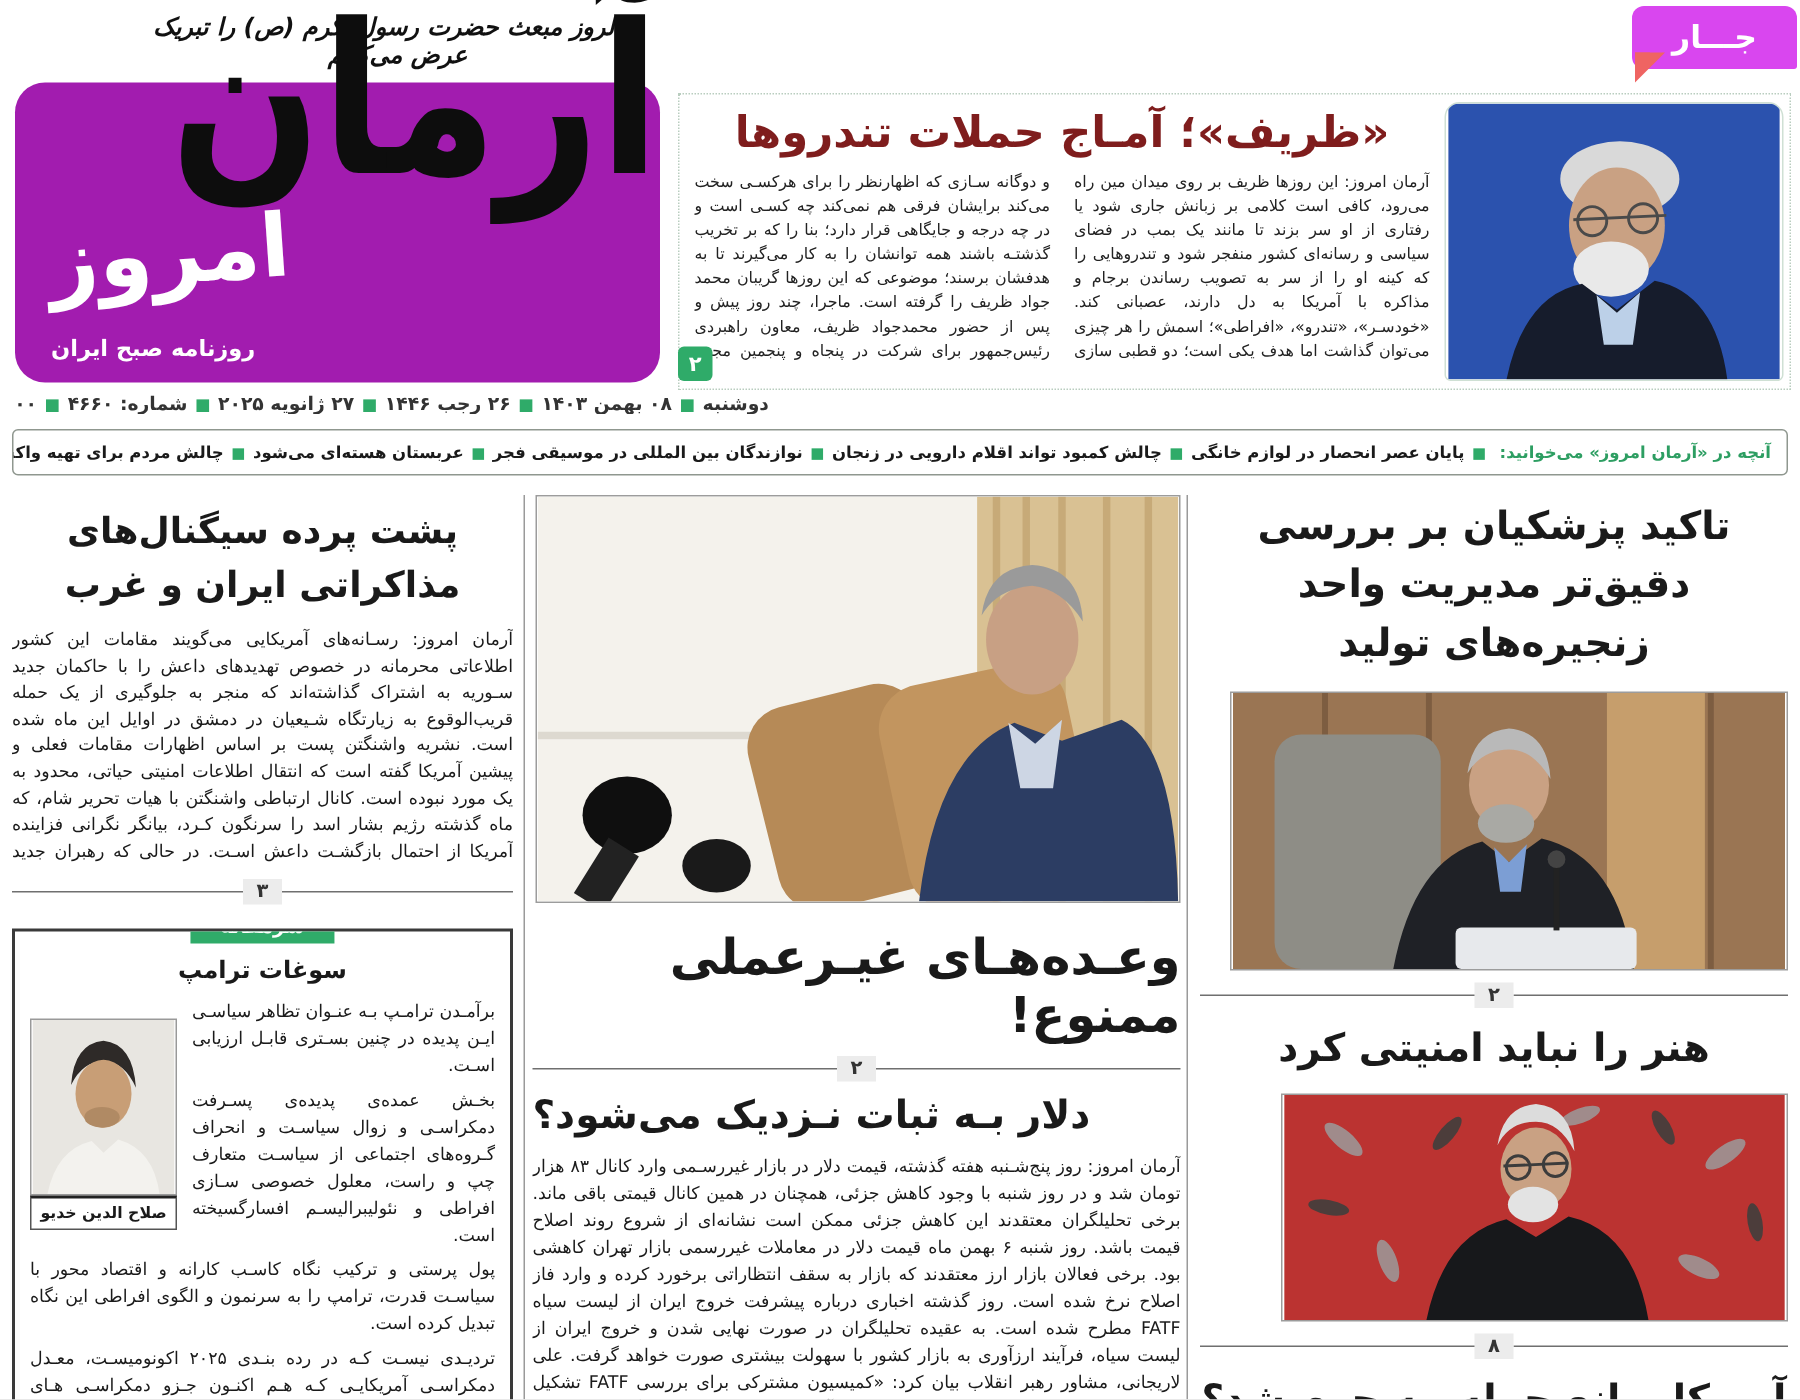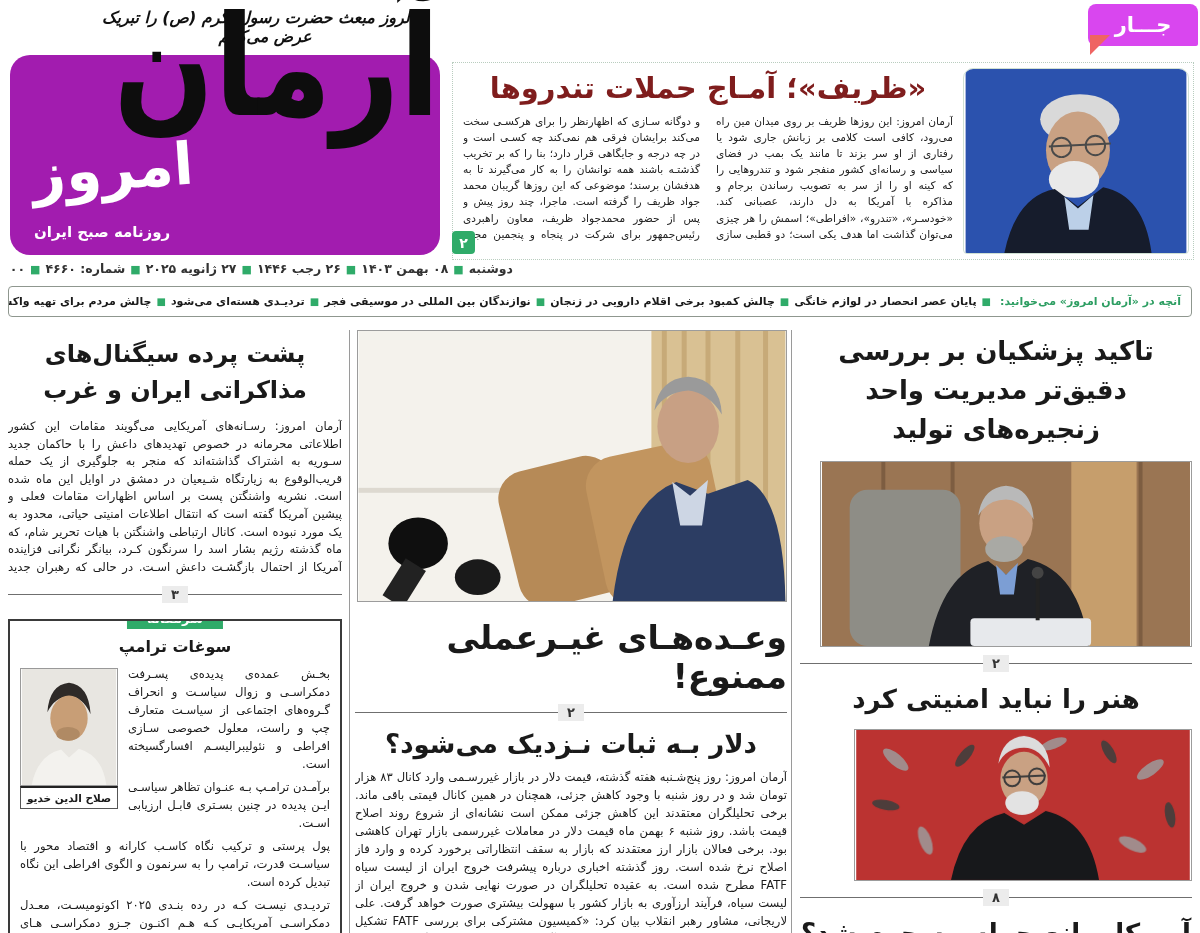--- a/index.html
+++ b/index.html
@@ -72,31 +72,31 @@
   .col-left .body { font-size:11.6px; line-height:1.52; text-align:justify; height:160px; overflow:hidden; }
 
   .editorial { position:relative; border:2px solid #3a3a3a; margin-top:16px; height:330px;
                padding:10px 10px 6px; overflow:hidden; }
   .ed-badge { position:absolute; top:-2px; right:50%; transform:translate(50%,-50%);
               background:#2fab69; color:#fff; font-size:13px; font-weight:bold;
               padding:2px 20px 3px; }
   .editorial h3 { text-align:center; font-size:16px; font-weight:bold; margin:6px 0 10px; }
   .ed-body { font-size:11.6px; line-height:1.55; text-align:justify; }
   .ed-body p { margin-bottom:5px; }
-  .author { float:left; width:98px; margin:2px 10px 4px 0; }
+  .author { float:left; width:98px; margin:13px 10px 4px 0; }
   .author-photo { width:98px; height:118px; border:1px solid #999; overflow:hidden; }
   .author-photo svg { display:block; width:100%; height:100%; }
   .author-name { border:1px solid #555; border-top:2px solid #222; text-align:center;
                  font-size:10.5px; font-weight:bold; padding:2px 1px; }
 
   
   .col-center { position:absolute; left:355px; top:330px; width:432px; }
   .center-photo { width:430px; height:272px; }
   .col-center h1 { text-align:right; font-size:33px; font-weight:bold; margin:16px 0 2px; }
-  .col-center h2 { text-align:center; font-size:26px; font-weight:bold; margin:6px 0 10px; }
+  .col-center h2 { text-align:left; font-size:26px; font-weight:bold; margin:6px 0 10px; }
   .col-center .body { font-size:11.6px; line-height:1.55; text-align:justify; height:172px; overflow:hidden; }
 
   
   .col-right { position:absolute; left:800px; top:332px; width:392px; }
   .col-right h2 { text-align:center; font-size:26px; line-height:1.5; font-weight:bold; }
   .pez-photo { width:372px; height:186px; margin:12px 0 0 20px; }
   .aref-photo { width:338px; height:152px; margin:10px 0 0 54px; }
 </style>
 </head>
 <body>
@@ -138,23 +138,23 @@
     <div class="zarif-badge">۲</div>
   </div>
 
   <div class="dateline">
     <span class="dl-item">دوشنبه</span><span class="dl-item">۰۸ بهمن ۱۴۰۳</span><span class="dl-item">۲۶ رجب ۱۴۴۶</span><span class="dl-item">۲۷ ژانویه ۲۰۲۵</span><span class="dl-item">شماره: ۴۶۶۰</span><span class="dl-item">۶۰۰۰ تومان</span>
   </div>
 
   <div class="highlights">
     <span class="hl-label">آنچه در «آرمان امروز» می‌خوانید:</span>
     <span class="hl-item">پایان عصر انحصار در لوازم خانگی</span>
-    <span class="hl-item">چالش کمبود برخی اقلام دارویی در زنجان</span>
+    <span class="hl-item">چالش کمبود تواند اقلام دارویی در زنجان</span>
     <span class="hl-item">نوازندگان بین المللی در موسیقی فجر</span>
-    <span class="hl-item">تردیـدی هسته‌ای می‌شود</span>
+    <span class="hl-item">عربستان هسته‌ای می‌شود</span>
     <span class="hl-item">چالش مردم برای تهیه واکسن HPV</span>
 
   </div>
 
   <div class="v-div" style="left:349px"></div>
   <div class="v-div" style="left:791px"></div>
 
   <div class="col-left">
     <h2>پشت پرده سیگنال‌های مذاکراتی ایران و غرب</h2>
     <div class="body">
@@ -176,22 +176,22 @@
             <svg viewBox="0 0 96 118">
               <rect width="96" height="118" fill="#e8e6e1"></rect>
               <path d="M26 44 Q28 16 48 14 Q68 16 70 46 Q62 28 48 28 Q34 28 26 44 Z" fill="#2e2a28"></path>
               <ellipse cx="48" cy="50" rx="19" ry="23" fill="#c89e76"></ellipse>
               <ellipse cx="47" cy="66" rx="12" ry="7" fill="#b08a64"></ellipse>
               <path d="M10 118 Q16 88 40 82 L48 90 L58 81 Q82 88 86 118 Z" fill="#f3f2ee"></path>
             </svg>
           </div>
           <div class="author-name">صلاح الدین خدیو</div>
         </div>
+        <p>برآمـدن ترامـپ بـه عنـوان تظاهر سیاسـی ایـن پدیده در چنین بسـتری قابـل ارزیابی اسـت.</p>
         <p>بخـش عمده‌ی پدیده‌ی پسـرفت دمکراسـی و زوال سیاسـت و انحراف گـروه‌های اجتماعی از سیاسـت متعارف چپ و راست، معلول خصوصی سـازی افراطی و نئولیبرالیسـم افسارگسیخته است.</p>
-        <p>برآمـدن ترامـپ بـه عنـوان تظاهر سیاسـی ایـن پدیده در چنین بسـتری قابـل ارزیابی اسـت.</p>
         <p>پول پرستی و ترکیب نگاه کاسـب کارانه و اقتصاد محور با سیاسـت قدرت، ترامپ را به سرنمون و الگوی افراطی این نگاه تبدیل کرده است.</p>
         <p>تردیـدی نیسـت کـه در رده بنـدی ۲۰۲۵ اکونومیسـت، معـدل دمکراسـی آمریکایـی کـه هـم اکنـون جـزو دمکراسـی هـای معیـوب دسـته بنـدی می‌شـود، چنـد پلـه‌ی دیگر هم سـقوط کند.</p>
 
       </div>
     </div>
   </div>
 
   <div class="col-center">
     <div class="center-photo photo-frame">
       <svg viewBox="0 0 430 272">

